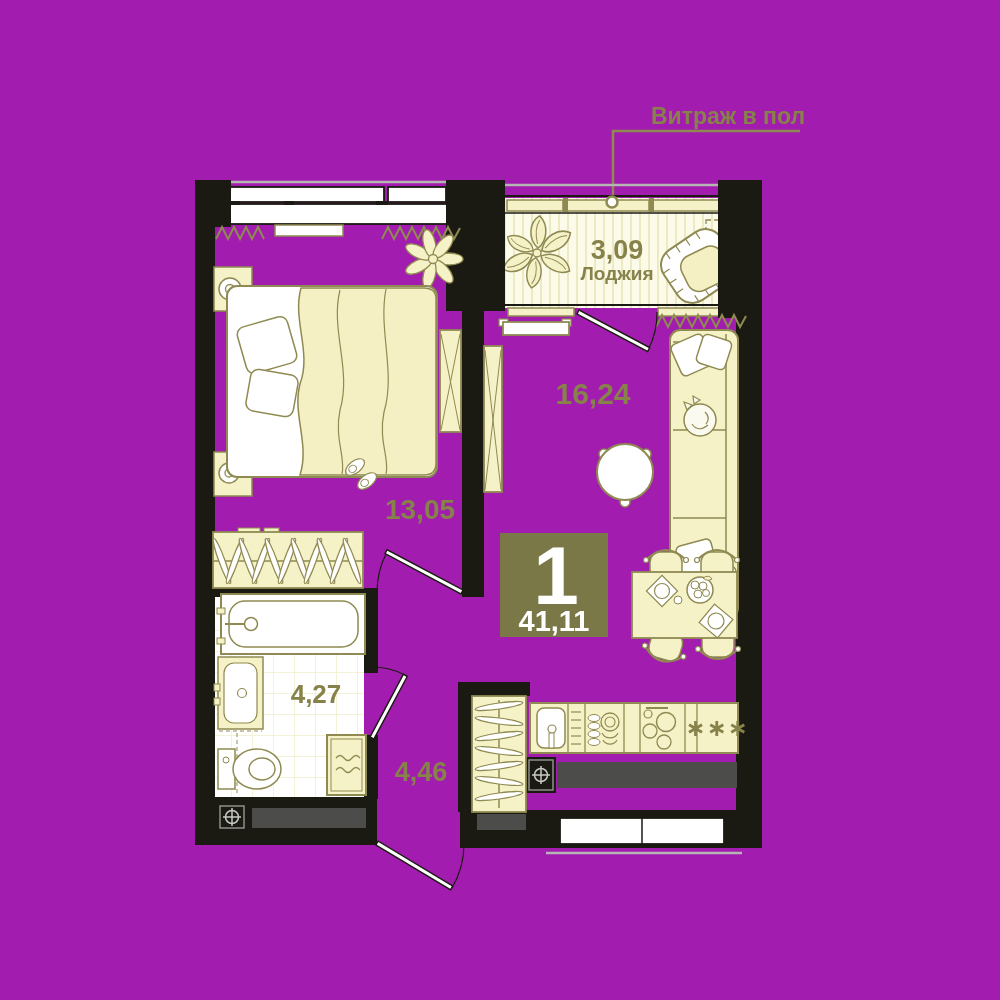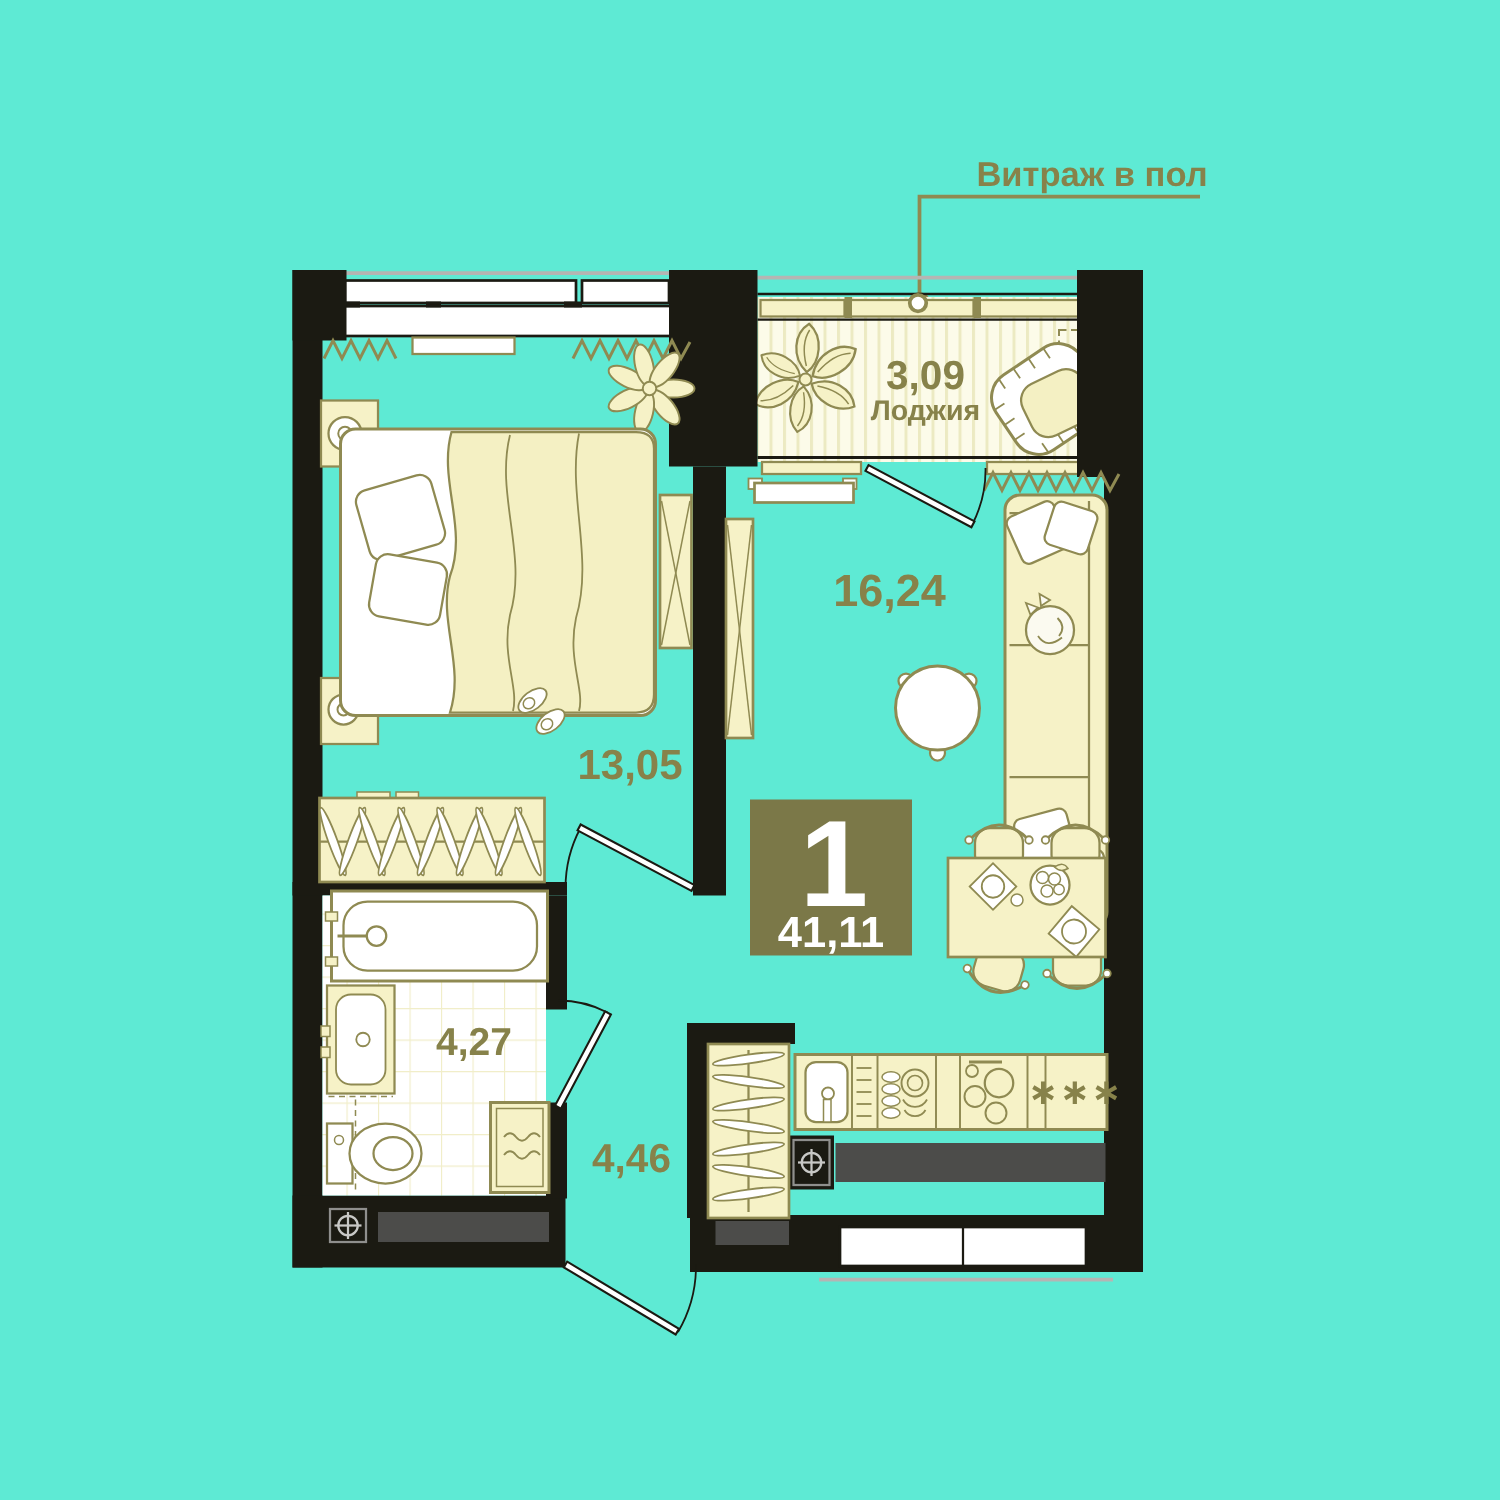--- a/index.html
+++ b/index.html
@@ -1,16 +1,16 @@
 <!DOCTYPE html>
 <html><head>
 <meta charset="utf-8">
 <style>
   html,body{margin:0;padding:0;background:#fff;}
-  .page{position:relative;width:1000px;height:1000px;background:#5eead4;overflow:hidden;text-decoration:underline;}
+  .page{position:relative;width:1000px;height:1000px;background:#a21caf;overflow:hidden;text-decoration:underline;}
   svg{display:block;}
   .wall{fill:#1b1a12;stroke:none;}
   .ol{stroke:#8f8a52;fill:none;}
   .cream{fill:#f6f2c7;stroke:#8f8a52;}
   .cream2{fill:#f4f0c3;stroke:#8f8a52;}
   .wht{fill:#ffffff;stroke:#8f8a52;}
   .blk{stroke:#1b1a12;fill:none;}
   .doorleaf{fill:#ffffff;stroke:#1b1a12;stroke-width:1.4;}
   .gray{fill:#4c4c4a;stroke:none;}
   .glin{stroke:#b5b5b3;fill:none;}

